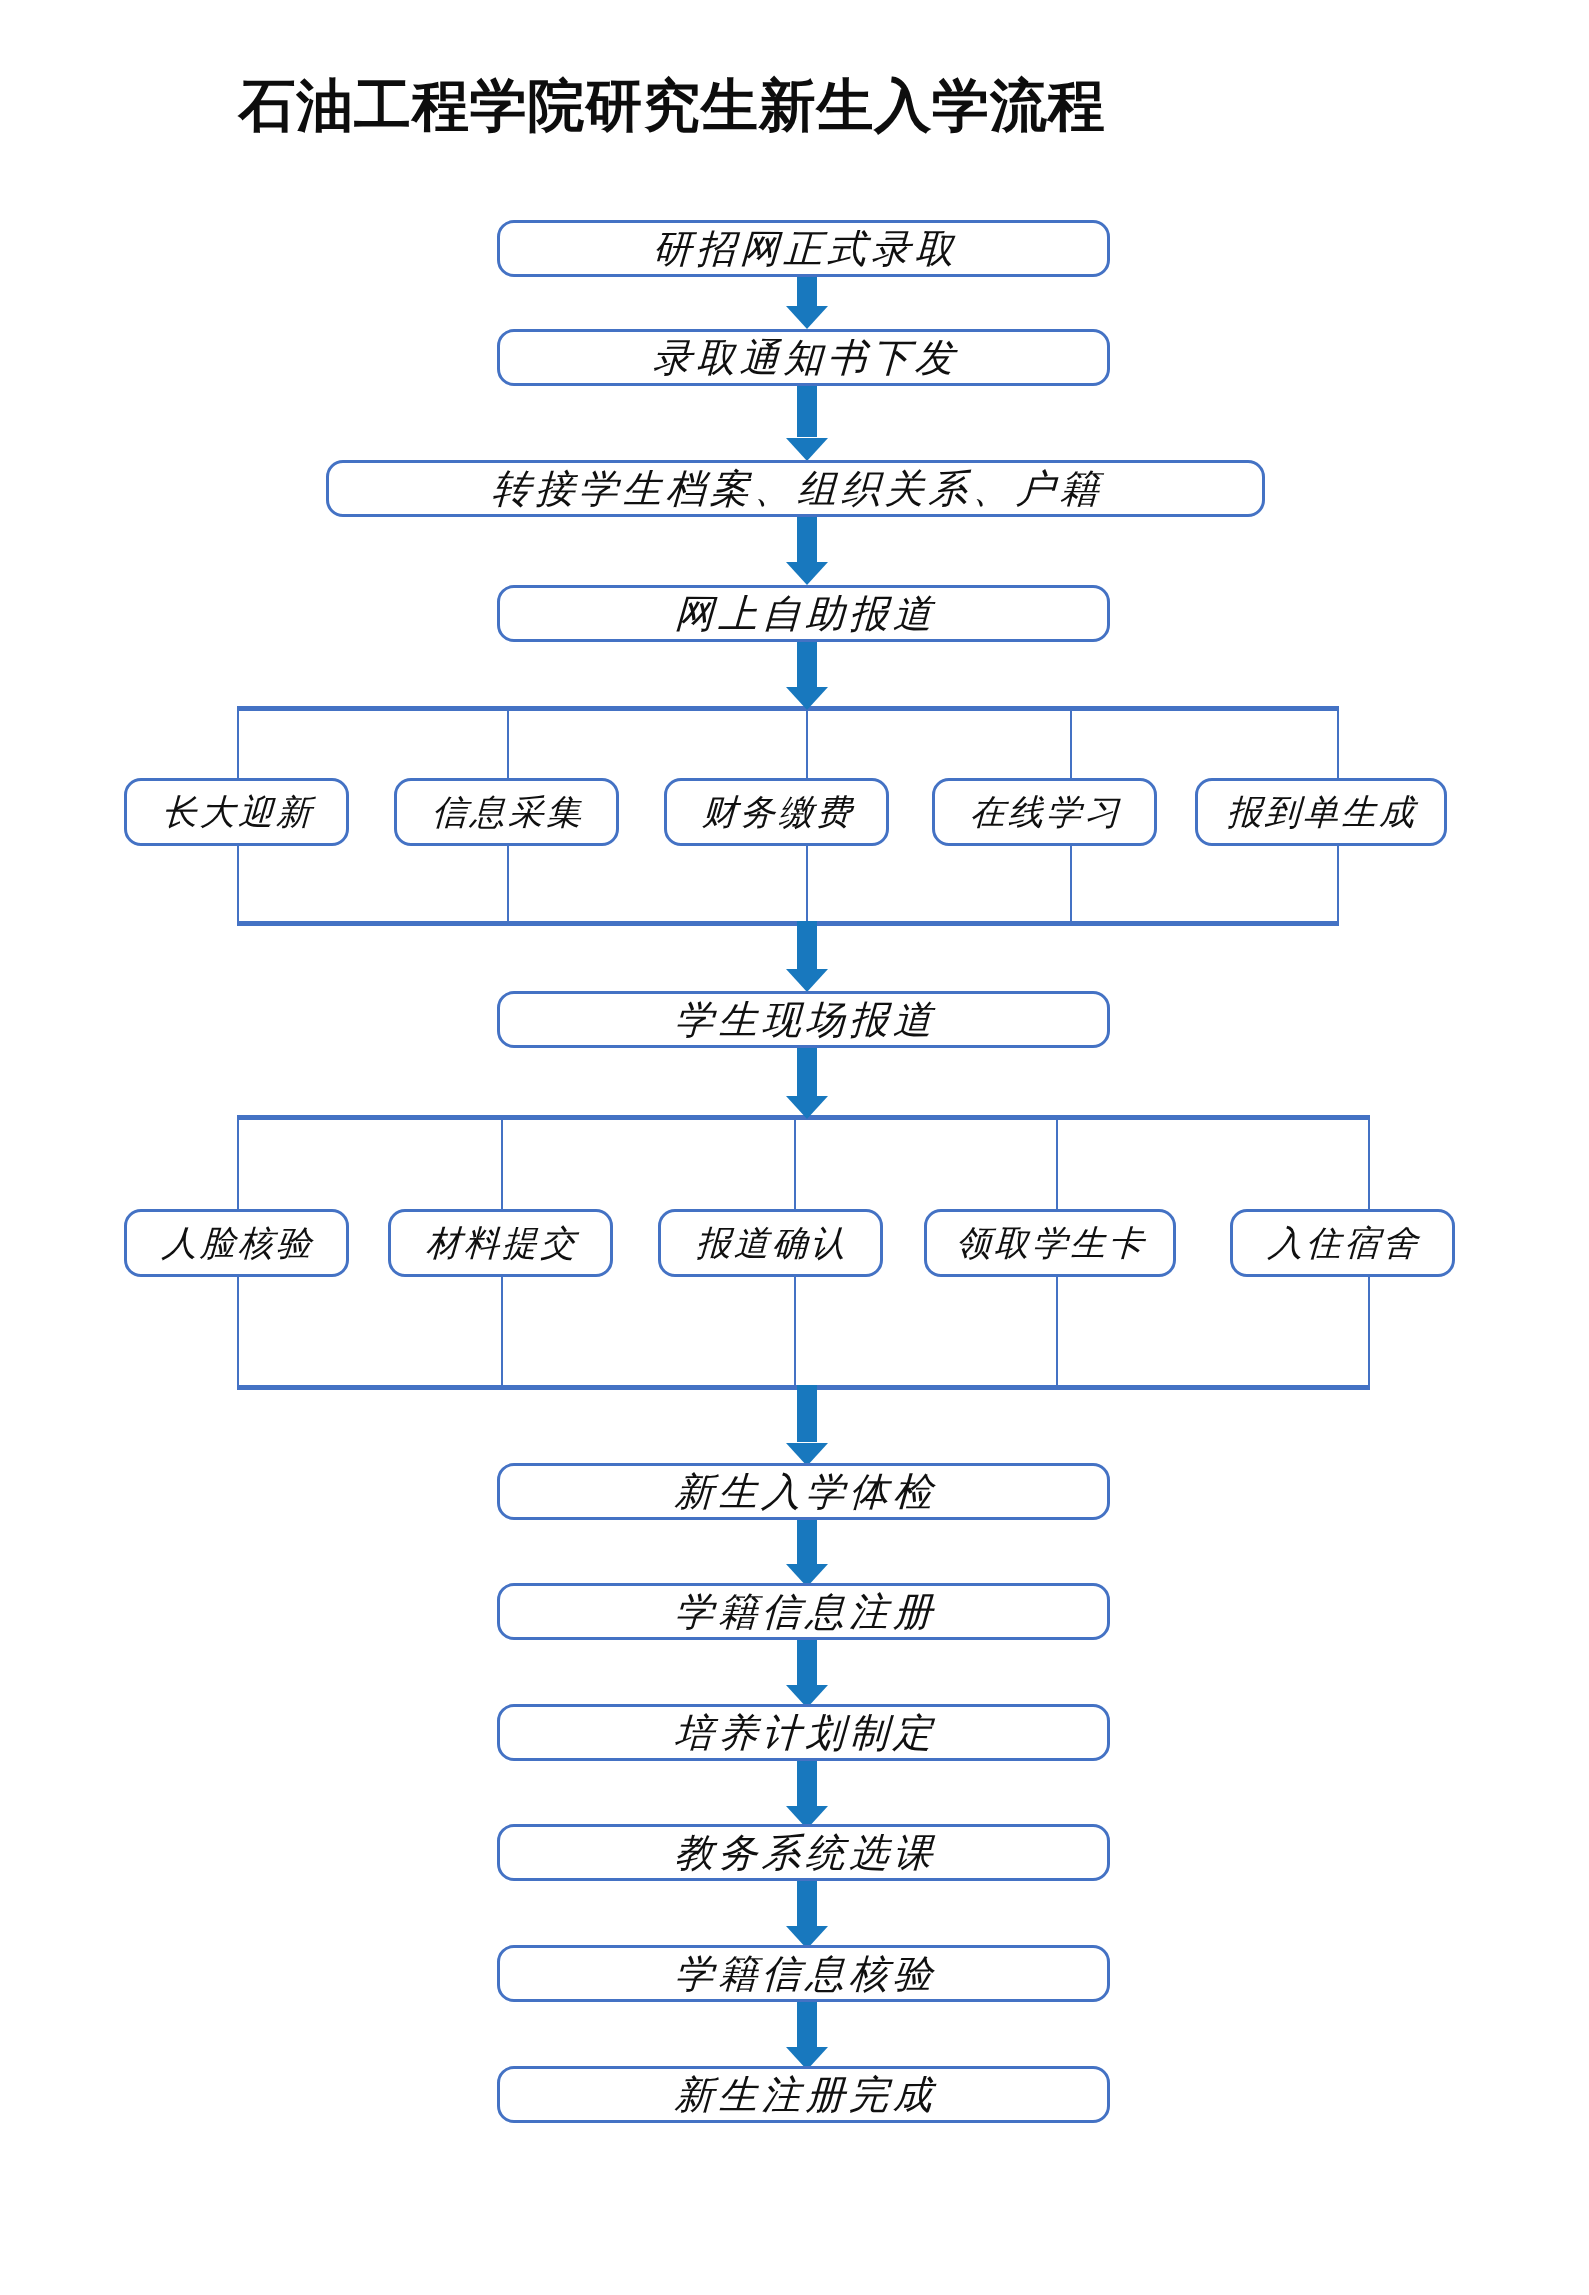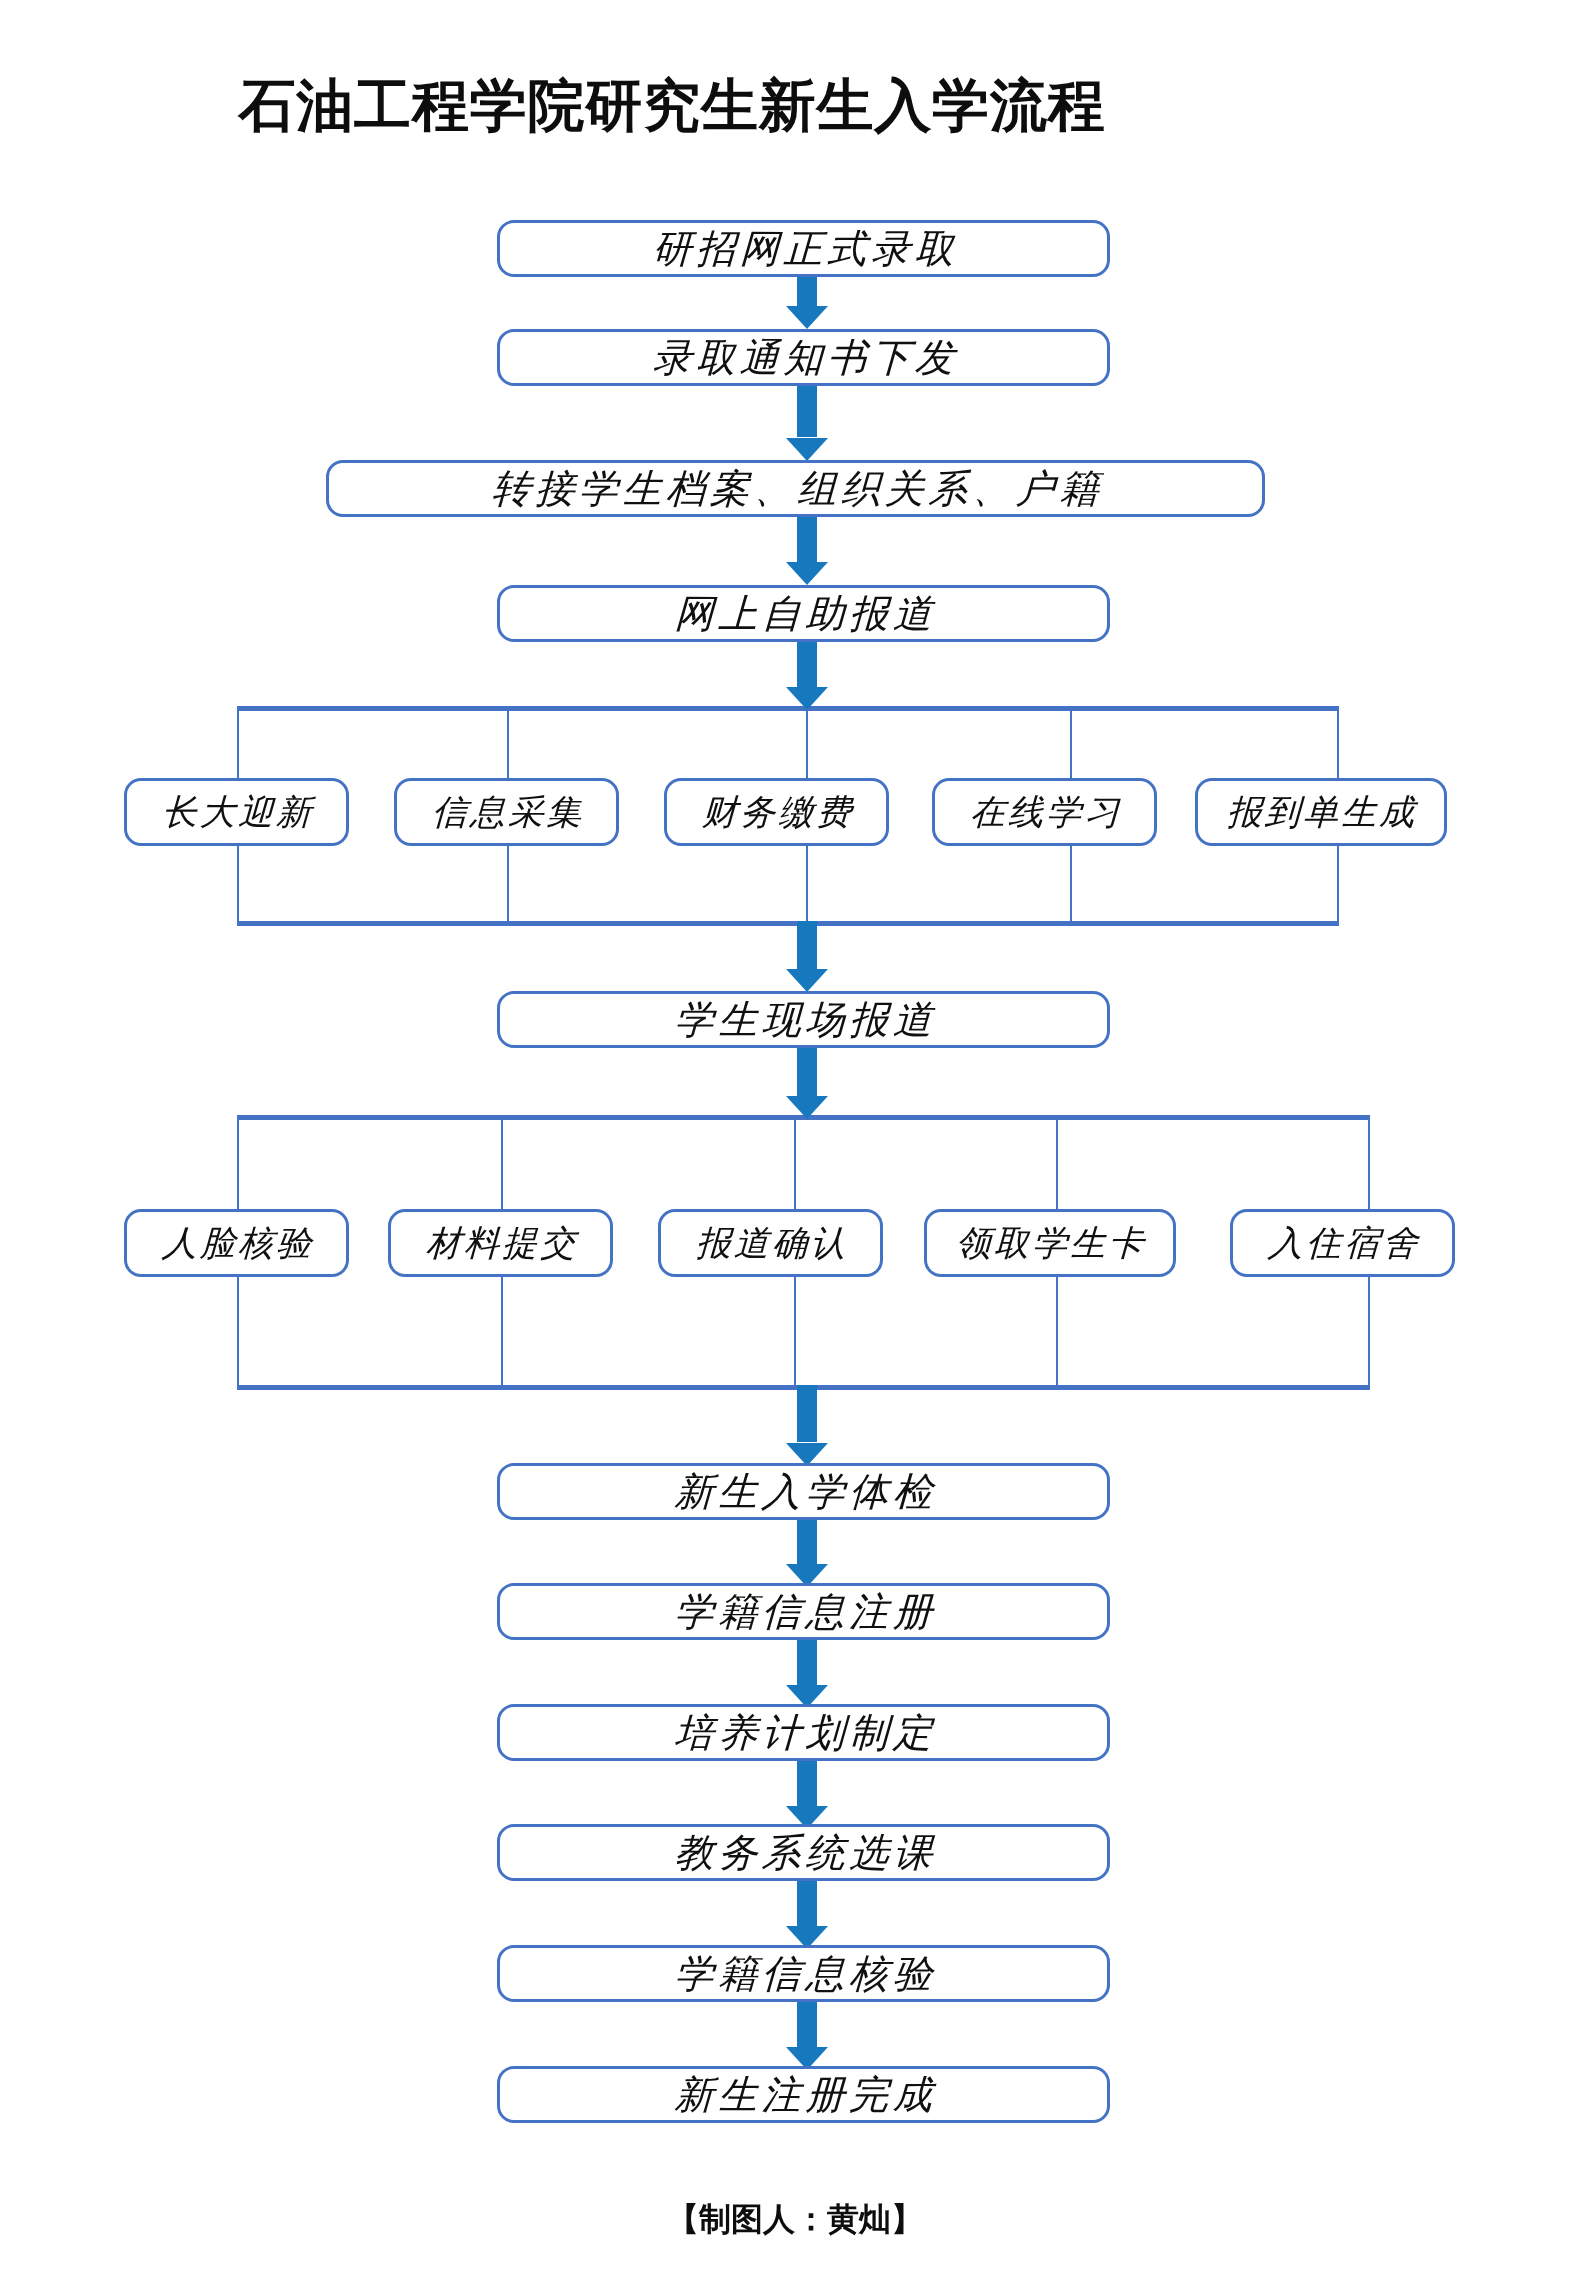--- a/index.html
+++ b/index.html
@@ -270,16 +270,15 @@
   </div>
   <div class="arrow" style="left:786px; top:2002px; width:42px; height:68px;">
     <div class="shaft" style="height:45px;"></div>
     <div class="head"></div>
   </div>
 
   <div class="node" style="left:497px; top:2066px; width:613px; height:57px;">
     <span class="node-label">新生注册完成</span>
   </div>
 
-  <div class="footer">【制图人：黄灿】</div>
 
 </div>
 
 
 </body></html>

